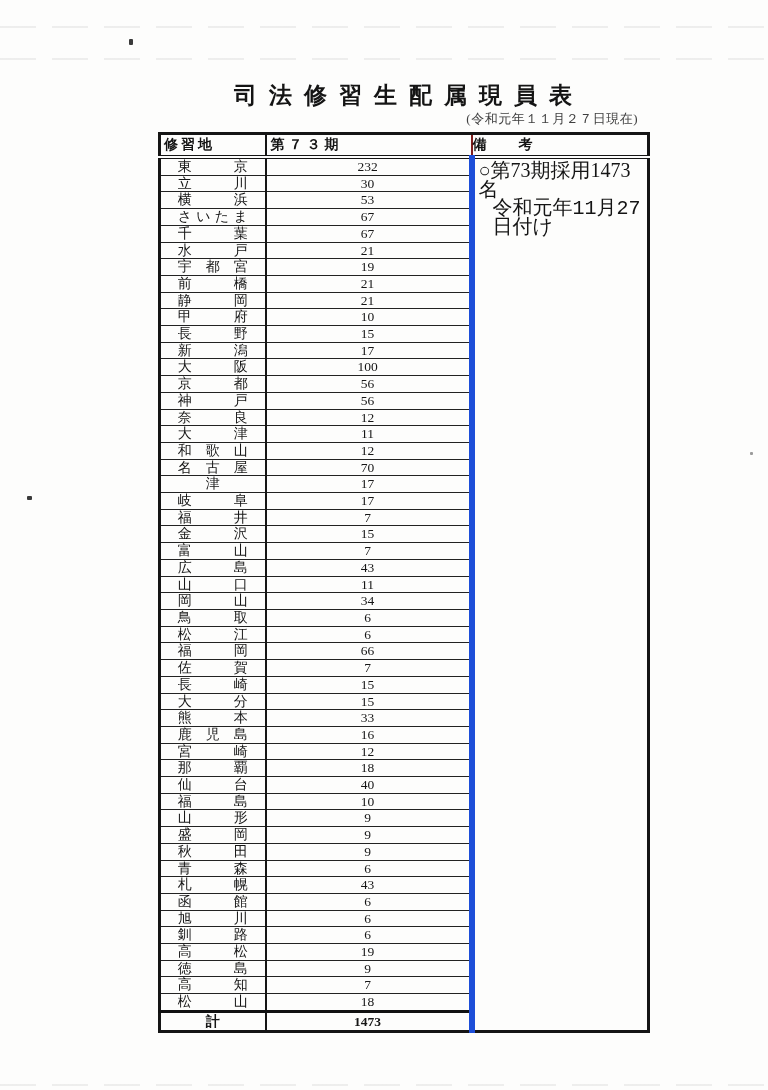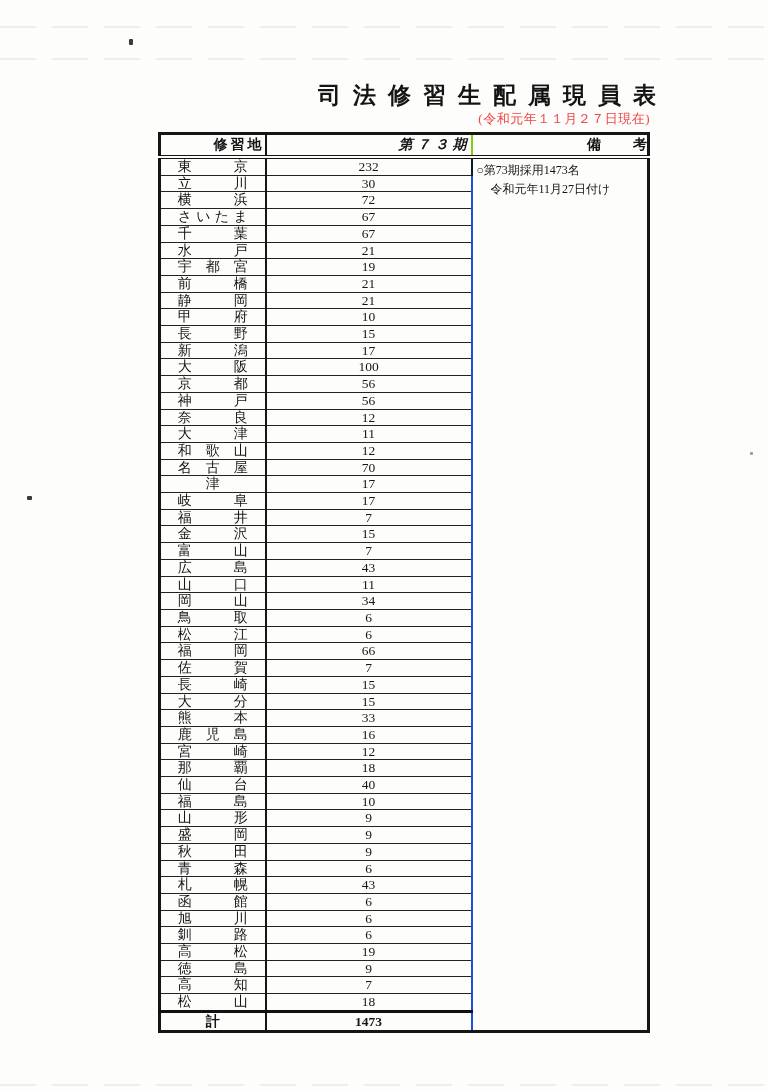--- a/index.html
+++ b/index.html
@@ -14,30 +14,30 @@
   
   .scan-band {
     position:absolute; left:0; width:768px; height:2px;
     background:repeating-linear-gradient(90deg, rgba(60,60,60,0.08) 0 36px, rgba(60,60,60,0) 36px 52px);
     pointer-events:none;
   }
   .speck { position:absolute; background:#3a3a3a; border-radius:1px; }
 
   .doc-title {
     position:absolute; left:138px; top:80px; width:530px;
-    text-align:right;
+    text-align:center;
     font-size:23px; font-weight:700;
     letter-spacing:12px; text-indent:12px;
     color:#141414;
   }
   .doc-subtitle {
-    position:absolute; left:158px; top:110px; width:492px;
+    position:absolute; left:146px; top:110px; width:492px;
     text-align:right;
     font-size:13px; letter-spacing:0.5px;
-    color:#ef4444;
+    color:#404040;
   }
 
   table.roster {
     position:absolute; left:158px; top:132px;
     border-collapse:collapse;
     table-layout:fixed;
     border:3px solid #151515;
     background:transparent;
   }
   col.c-loc  { width:106px; }
@@ -45,26 +45,26 @@
   col.c-rem  { width:177px; }
 
   th, td { padding:0; margin:0; font-weight:normal; }
 
   thead th {
     height:20px;
     border:1px solid #1a1a1a;
     border-bottom:4px double #151515;
     font-size:14px;
     font-weight:700;
-    text-align:right;
+    text-align:left;
     color:#141414;
     line-height:20px;
   }
   thead th.h-loc { letter-spacing:3px; text-indent:3px; border-right:2px solid #151515; }
-  thead th.h-num { letter-spacing:4px; text-indent:4px; border-right:2px solid #84cc16;font-style:italic; }
+  thead th.h-num { letter-spacing:4px; text-indent:4px; border-right:2px solid #7f1d1d; }
 
   tbody td {
     height:15.7px;
     line-height:15.7px;
     border:1px solid #222;
     font-size:13.5px;
     color:#161616;
   }
   td.loc { text-align:center; border-right:2px solid #151515; }
   td.num { text-align:center; border-right:2px solid #0f172a; font-family:"Liberation Serif","DejaVu Serif",serif; }
@@ -75,27 +75,27 @@
     width:70px;
     font-size:14px;
     vertical-align:top;
   }
   .jname.single { justify-content:center; }
   .jname.header-gap { width:60px; font-weight:700; }
 
   td.remarks {
     vertical-align:top;
     text-align:left;
-    border-left:2px solid #1d4ed8;
+    border-left:6px solid #1d4ed8;
     padding:2px 3px 0 4px;
-    font-size:12px;
+    font-size:20px;
     line-height:19px;
     color:#141414;
   }
-  td.remarks .indent { padding-left:14px; }
+  td.remarks .indent { padding-left:14px;font-family:Liberation Mono, monospace; }
 
   tr.total-row td {
     border-top:3px solid #111;
     height:17.5px;
     line-height:17.5px;
     font-weight:700;
   }
 </style>
 </head>
 <body>
@@ -145,21 +145,21 @@
               <span>立</span>
               <span>川</span>
             </span></td>
           <td class="num">30</td>
         </tr>
         <tr>
           <td class="loc"><span class="jname">
               <span>横</span>
               <span>浜</span>
             </span></td>
-          <td class="num">72</td>
+          <td class="num">53</td>
         </tr>
         <tr>
           <td class="loc"><span class="jname">
               <span>さ</span>
               <span>い</span>
               <span>た</span>
               <span>ま</span>
             </span></td>
           <td class="num">67</td>
         </tr>

